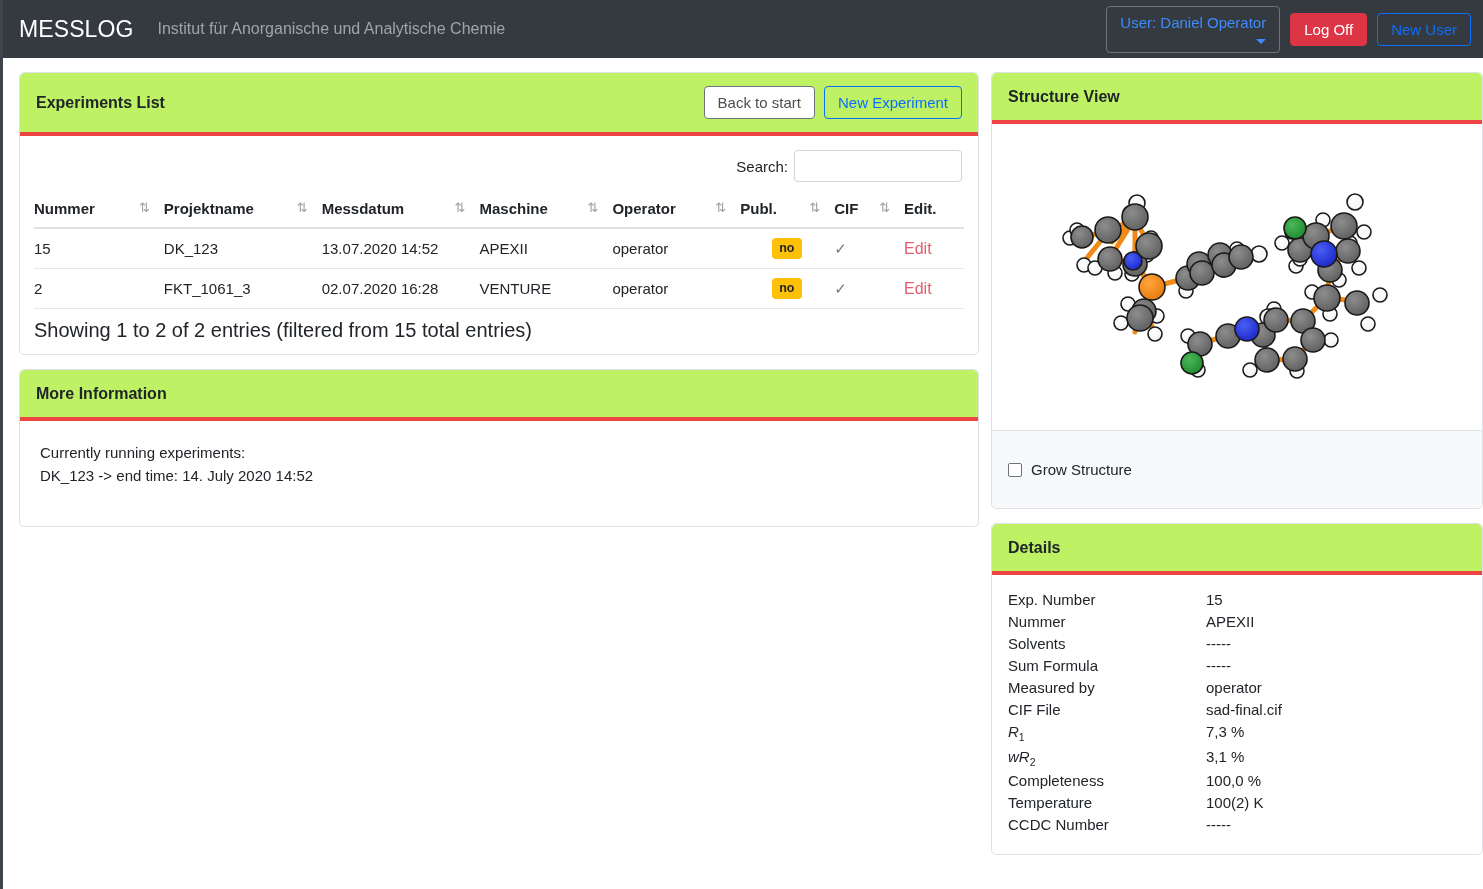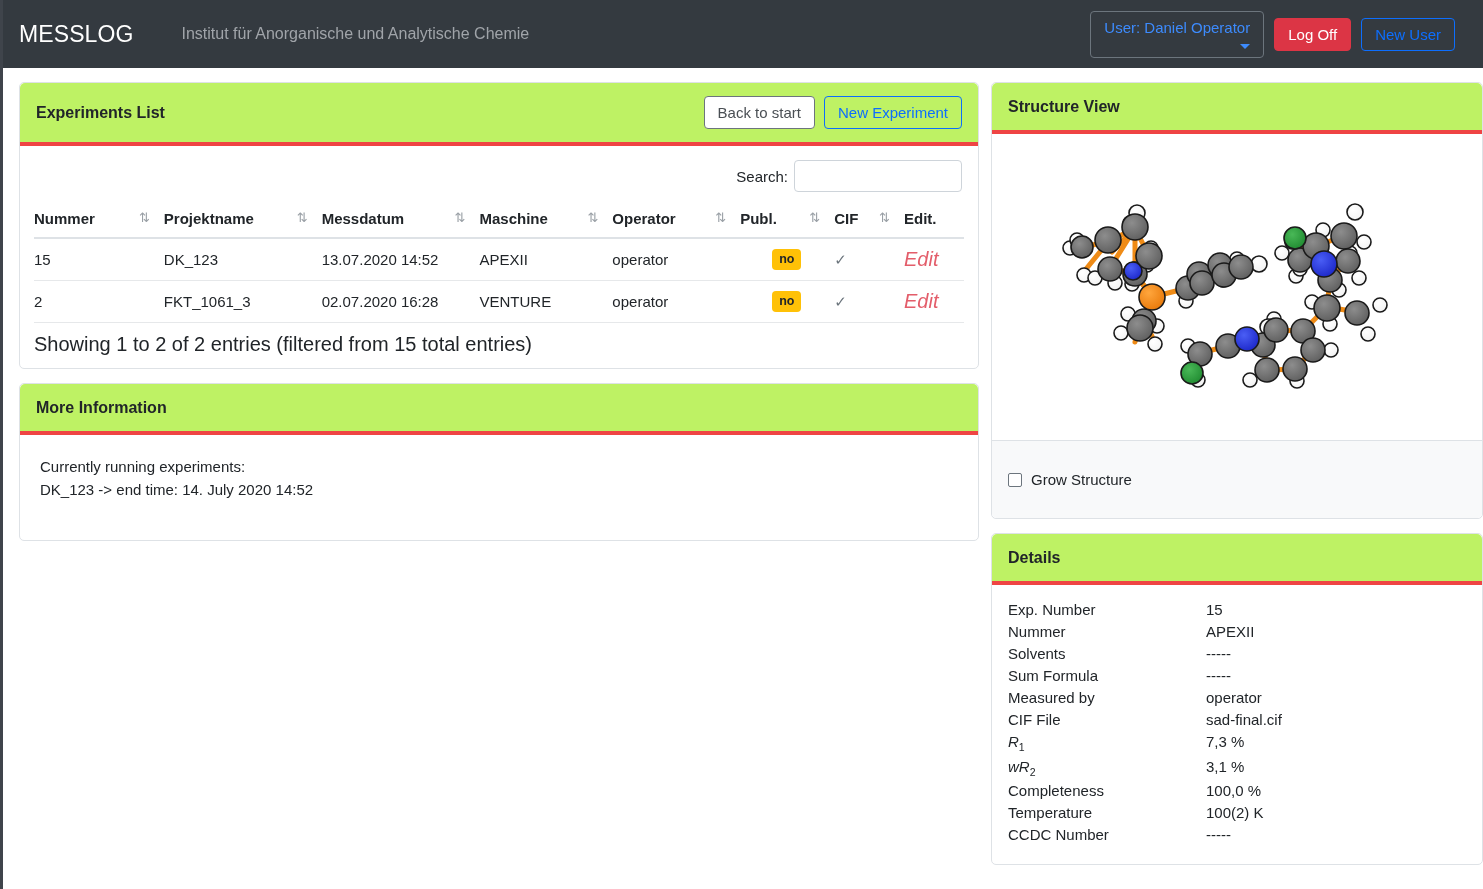--- a/index.html
+++ b/index.html
@@ -8,26 +8,26 @@
     background: #ffffff;
     font-family: "Liberation Sans", sans-serif;
     font-size: 15px;
     color: #212529;
     overflow: hidden;
   }
   .page { position: relative; width: 1483px; height: 889px; border-left: 3px solid #3f444b; }
 
   
   .navbar {
-    height: 68px; background: #343a40;
+    height: 58px; background: #343a40;
     display: flex; align-items: center;
-    padding: 0 28px 0 16px;
+    padding: 0 12px 0 16px;
   }
   .brand { color: #ffffff; font-size: 23px; font-weight: 400; letter-spacing: .1px; }
-  .subtitle { color: #a0a4a9; font-size: 16px; margin-left: 48px; font-weight: 400; }
+  .subtitle { color: #a0a4a9; font-size: 16px; margin-left: 24px; font-weight: 400; }
   .nav-right { margin-left: auto; display: flex; align-items: center; gap: 10px; }
   .btn {
     font-family: "Liberation Sans", sans-serif;
     font-size: 15px; line-height: 1;
     padding: 8px 13px; border-radius: 4px;
     border: 1px solid transparent; background: transparent;
     cursor: pointer; white-space: nowrap;
   }
   .btn-userdd { border-color: #6c757d; color: #3d8bfd; display: flex; align-items: flex-end; gap: 9px; flex-direction: column; }
   .caret { width: 0; height: 0; border-left: 5px solid transparent; border-right: 5px solid transparent; border-top: 5px solid #3d8bfd; }
@@ -71,21 +71,21 @@
   .c-mach { width: 133px; }
   .c-oper { width: 128px; }
   .c-publ { width: 94px; }
   .c-cif  { width: 70px; }
   .c-edit { width: 60px; }
   .badge-no {
     display: inline-block; background: #ffc107; color: #212529;
     font-size: 12.5px; font-weight: bold; padding: 3px 7px 4px 7px; border-radius: 4px; margin-left: 32px;
   }
   .check { color: #6c757d; font-size: 15px; }
-  .edit-link { color: #e35d6a; text-decoration: none; font-size: 20px; cursor: pointer; font-style: italic; }
+  .edit-link { color: #e35d6a; text-decoration: none; font-size: 16px; cursor: pointer; }
   .dt-info { padding: 10px 14px 12px 14px; font-size: 20px; color: #212529; }
 
   
   .info-line { font-size: 15px; color: #212529; line-height: 1.55; }
 
   
   .struct-body { background: #ffffff; height: 306px; position: relative; overflow: hidden; }
   .struct-footer { background: #f8f9fa; border-top: 1px solid #dee2e6; padding: 30px 16px; display: flex; align-items: center; gap: 9px; border-radius: 0 0 5px 5px; }
   .chk { width: 14px; height: 14px; border: 1px solid #6c757d; border-radius: 2px; background: #fff; display: inline-block; }
   .chk-label { font-size: 15px; color: #212529; }

